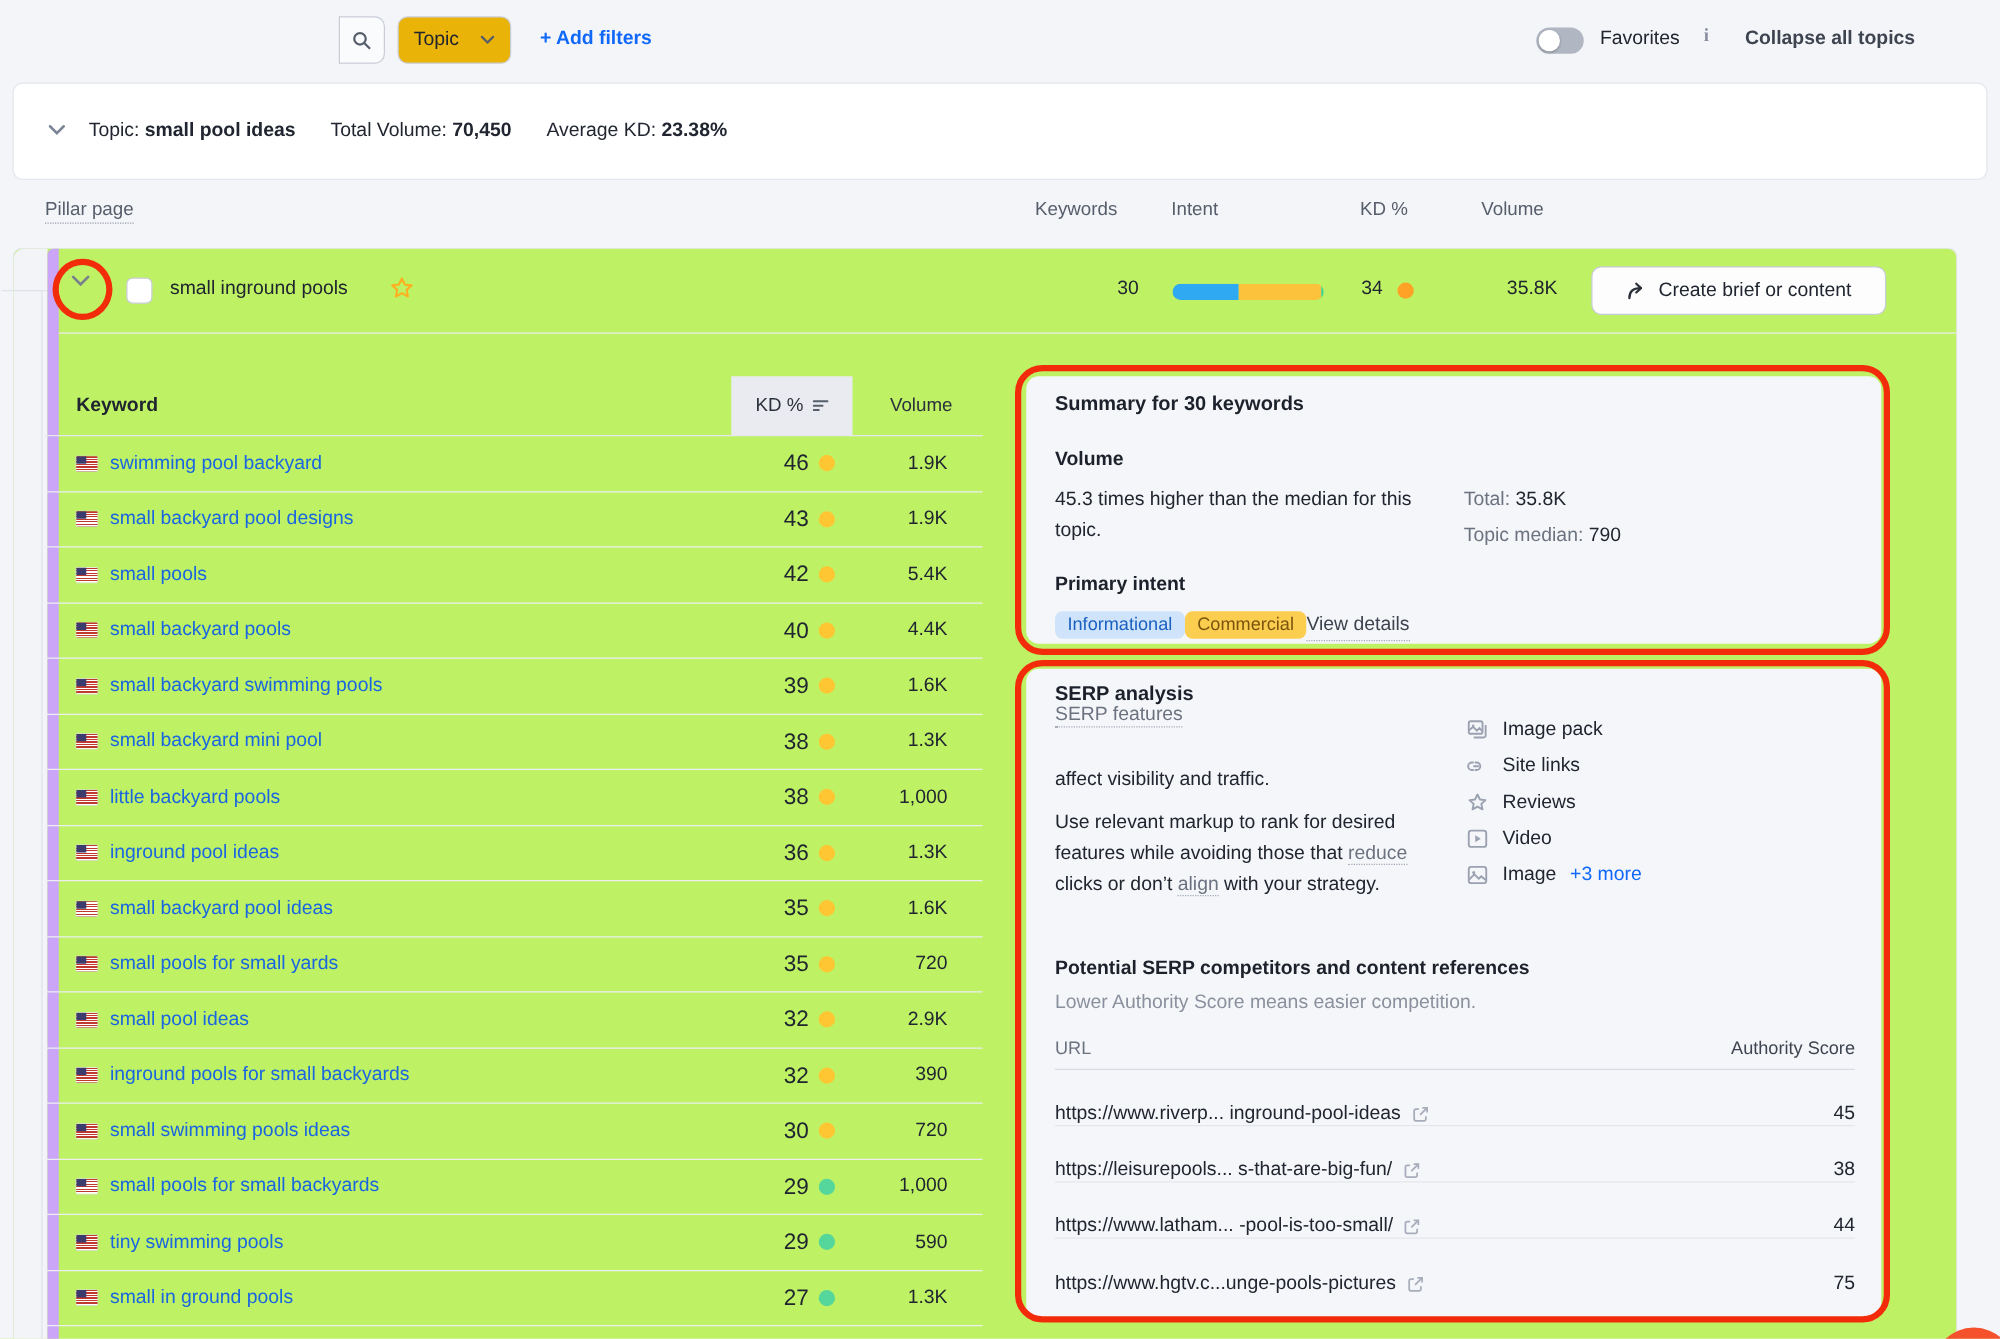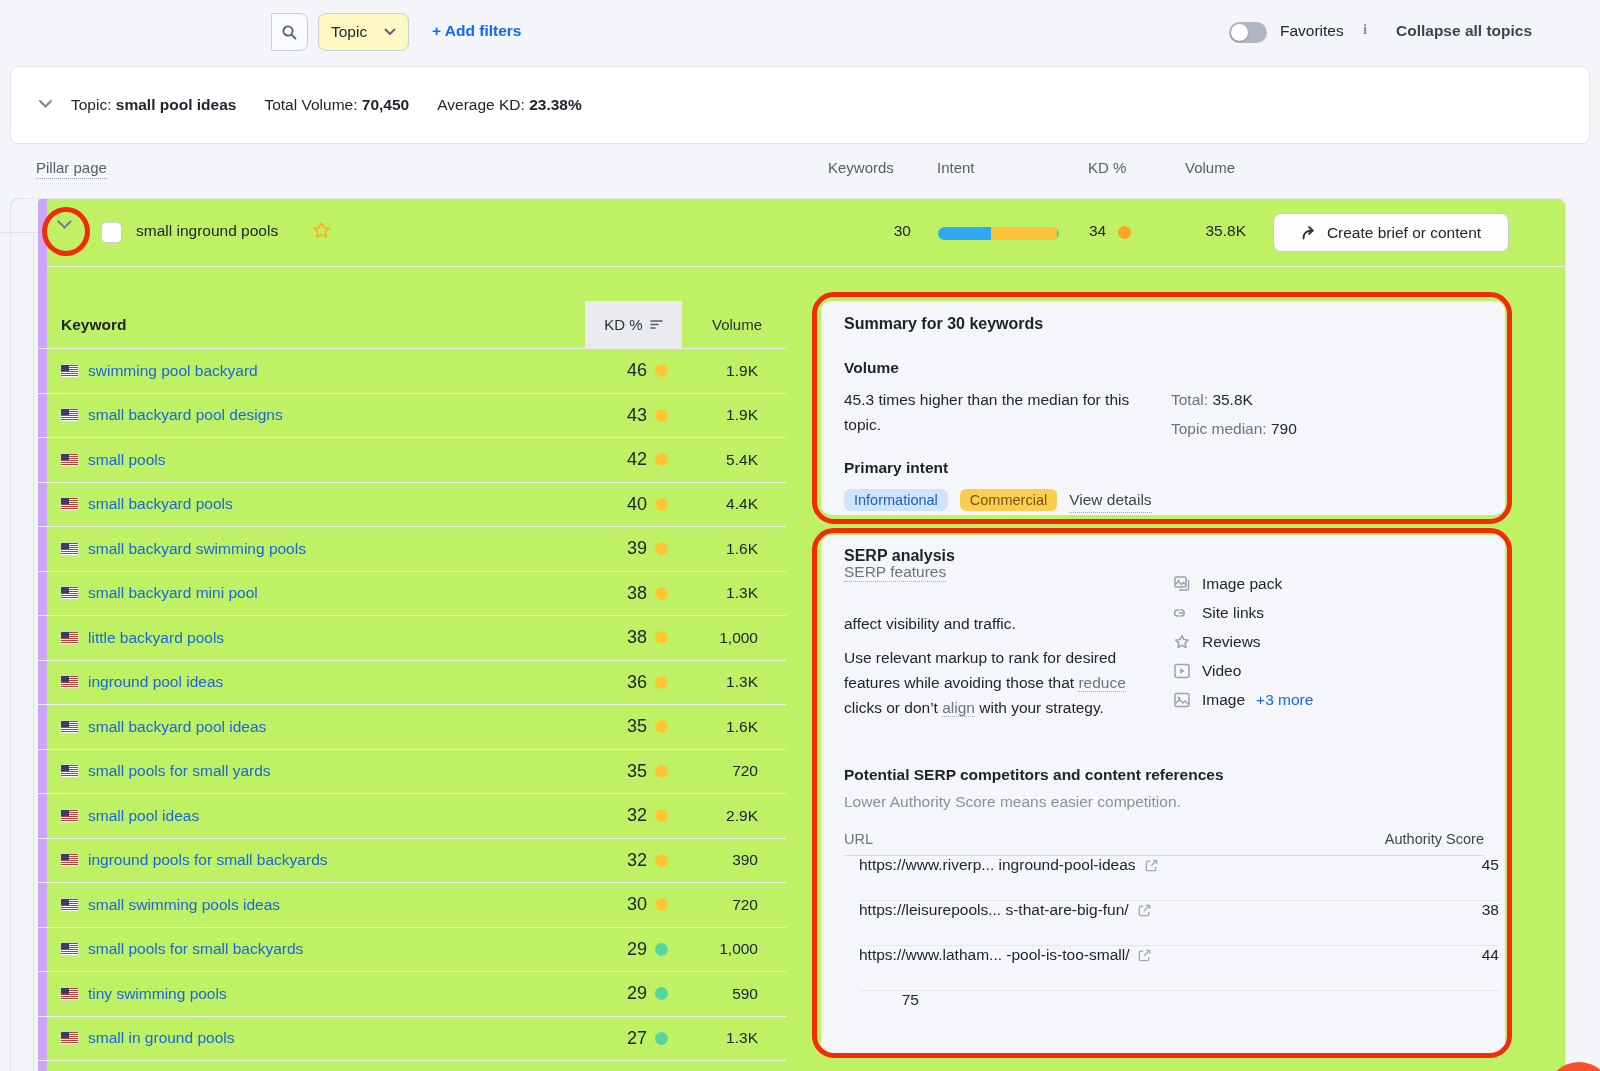--- a/index.html
+++ b/index.html
@@ -9,21 +9,21 @@
 
   
   .filter-input { position:absolute; left:10px; top:13px; width:261px; height:38px;
     border:1px solid #c9cdd6; border-right:none; border-radius:8px 0 0 8px; background:#fff;
     padding:0 12px; font:15px "Liberation Sans",sans-serif; color:#20252f; outline:none; }
   .filter-input::placeholder { color:#8e95a2; }
   .search-btn { position:absolute; left:271px; top:13px; width:37px; height:38px;
     border:1px solid #c9cdd6; border-radius:0 8px 8px 0; background:#fafbfc;
     display:flex; align-items:center; justify-content:center; cursor:pointer; }
   .topic-dd { position:absolute; left:318px; top:13px; width:91px; height:38px;
-    border:1px solid #c9cdd6; border-radius:8px; background:#fef9c3; display:flex;
+    border:1px solid #c9cdd6; border-radius:8px; background:#eab308; display:flex;
     align-items:center; justify-content:space-between; padding:0 12px; font-size:15.5px; cursor:pointer; }
   .add-filters { position:absolute; left:432px; top:22px; color:#0f68fa; font-size:15.5px;
     font-weight:600; text-decoration:none; cursor:pointer; }
   .toggle { position:absolute; left:1229px; top:22px; width:38px; height:21px; border-radius:11px;
     background:#b0b6c2; cursor:pointer; }
   .toggle .knob { position:absolute; left:2px; top:2px; width:17px; height:17px; border-radius:50%;
     background:#fff; box-shadow:0 1px 2px rgba(0,0,0,.25); }
   .favorites-label { position:absolute; left:1280px; top:22px; font-size:15.5px; color:#20252f; }
   .info-glyph { position:absolute; left:1363px; top:21px; font:700 15px "Liberation Serif",serif;
     color:#8a90a0; }
@@ -103,21 +103,21 @@
   .body15 { font-size:15.5px; color:#20252f; line-height:25px; }
   .gray15 { font-size:15.5px; color:#6c7380; }
   .dotted { border-bottom:1px dotted #a6adbb; cursor:pointer; }
   .badge { display:inline-block; padding:3px 10px; border-radius:6px; font-size:14.5px; }
   .badge-info { background:#cfe4fb; color:#1a60c0; }
   .badge-comm { background:#fbce50; color:#7a540f; }
   .feat-row { position:absolute; left:352px; display:flex; align-items:center; gap:11px;
     font-size:15.5px; color:#20252f; }
   .more-link { color:#0f68fa; cursor:pointer; }
   .comp-hline { position:absolute; left:23px; width:640px; height:1px; background:#d8dbe1; }
-  .comp-row { position:absolute; left:38px; width:640px; height:45px; display:flex; align-items:flex-start;
+  .comp-row { position:absolute; left:23px; width:640px; height:45px; display:flex; align-items:flex-end;
     font-size:15.5px; border-bottom:1px solid #e3e6ea; }
   .comp-row:last-child { border-bottom:none; }
   .comp-url { flex:1; display:flex; align-items:center; gap:8px; color:#20252f; }
   .comp-score { width:60px; text-align:right; }
 
   
   .anno { position:absolute; border:5px solid #f22c0b; z-index:50; pointer-events:none; }
   .anno-circle { left:42px; top:207px; width:48px; height:49px; border-radius:50%; }
   .anno-rect1 { left:812px; top:292px; width:700px; height:232px; border-radius:22px; }
   .anno-rect2 { left:812px; top:528px; width:700px; height:530px; border-radius:22px; }
@@ -425,21 +425,21 @@
       <div class="abs body15" style="left:23px;top:86px;width:322px">45.3 times higher than the median for this topic.</div>
       <div class="abs body15" style="left:350px;top:86px">
         <span class="gray15">Total:</span>
         <span>35.8K</span>
       </div>
       <div class="abs body15" style="left:350px;top:115px">
         <span class="gray15">Topic median:</span>
         <span>790</span>
       </div>
       <div class="abs h15" style="left:23px;top:158px">Primary intent</div>
-      <div class="abs" style="left:23px;top:186px;display:flex;gap:12px;align-items:center">
+      <div class="abs" style="left:23px;top:186px;display:flex;gap:0;align-items:center">
         <span class="badge badge-info">Informational</span>
         <span class="badge badge-comm">Commercial</span>
         <span class="body15 dotted" style="color:#3d4450">View details</span>
       </div>
     </div>
 
     <div class="panel serp-panel">
       <div class="abs h16" style="left:23px;top:12px">SERP analysis</div>
       <div class="abs gray15 dotted" style="left:23px;top:28px">SERP features</div>
       <div class="abs body15" style="left:23px;top:76px">affect visibility and traffic.</div>
@@ -536,20 +536,30 @@
               <svg width="15" height="15" viewBox="0 0 16 16" fill="none" stroke="#a7adba" stroke-width="1.5">
                 <path d="M6.5 3.5H4A1.5 1.5 0 0 0 2.5 5v7A1.5 1.5 0 0 0 4 13.5h7a1.5 1.5 0 0 0 1.5-1.5V9.5"></path>
                 <path d="M9.5 2.5h4v4"></path>
                 <path d="M13.5 2.5 7.5 8.5"></path>
               </svg>
             </span>
           </span>
         <span class="comp-score">44</span>
       </div>
       <div class="comp-row" style="top:456px;border-bottom:none">
+        <span class="comp-url">
+            <span>https://www.hgtv.c...unge-pools-pictures</span>
+          <span>
+              <svg width="15" height="15" viewBox="0 0 16 16" fill="none" stroke="#a7adba" stroke-width="1.5">
+                <path d="M6.5 3.5H4A1.5 1.5 0 0 0 2.5 5v7A1.5 1.5 0 0 0 4 13.5h7a1.5 1.5 0 0 0 1.5-1.5V9.5"></path>
+                <path d="M9.5 2.5h4v4"></path>
+                <path d="M13.5 2.5 7.5 8.5"></path>
+              </svg>
+            </span>
+          </span>
         <span class="comp-score">75</span>
       </div>
     </div>
   </div>
 
   <div class="anno anno-circle"></div>
   <div class="anno anno-rect1"></div>
   <div class="anno anno-rect2"></div>
 
   <div class="fab"></div>

